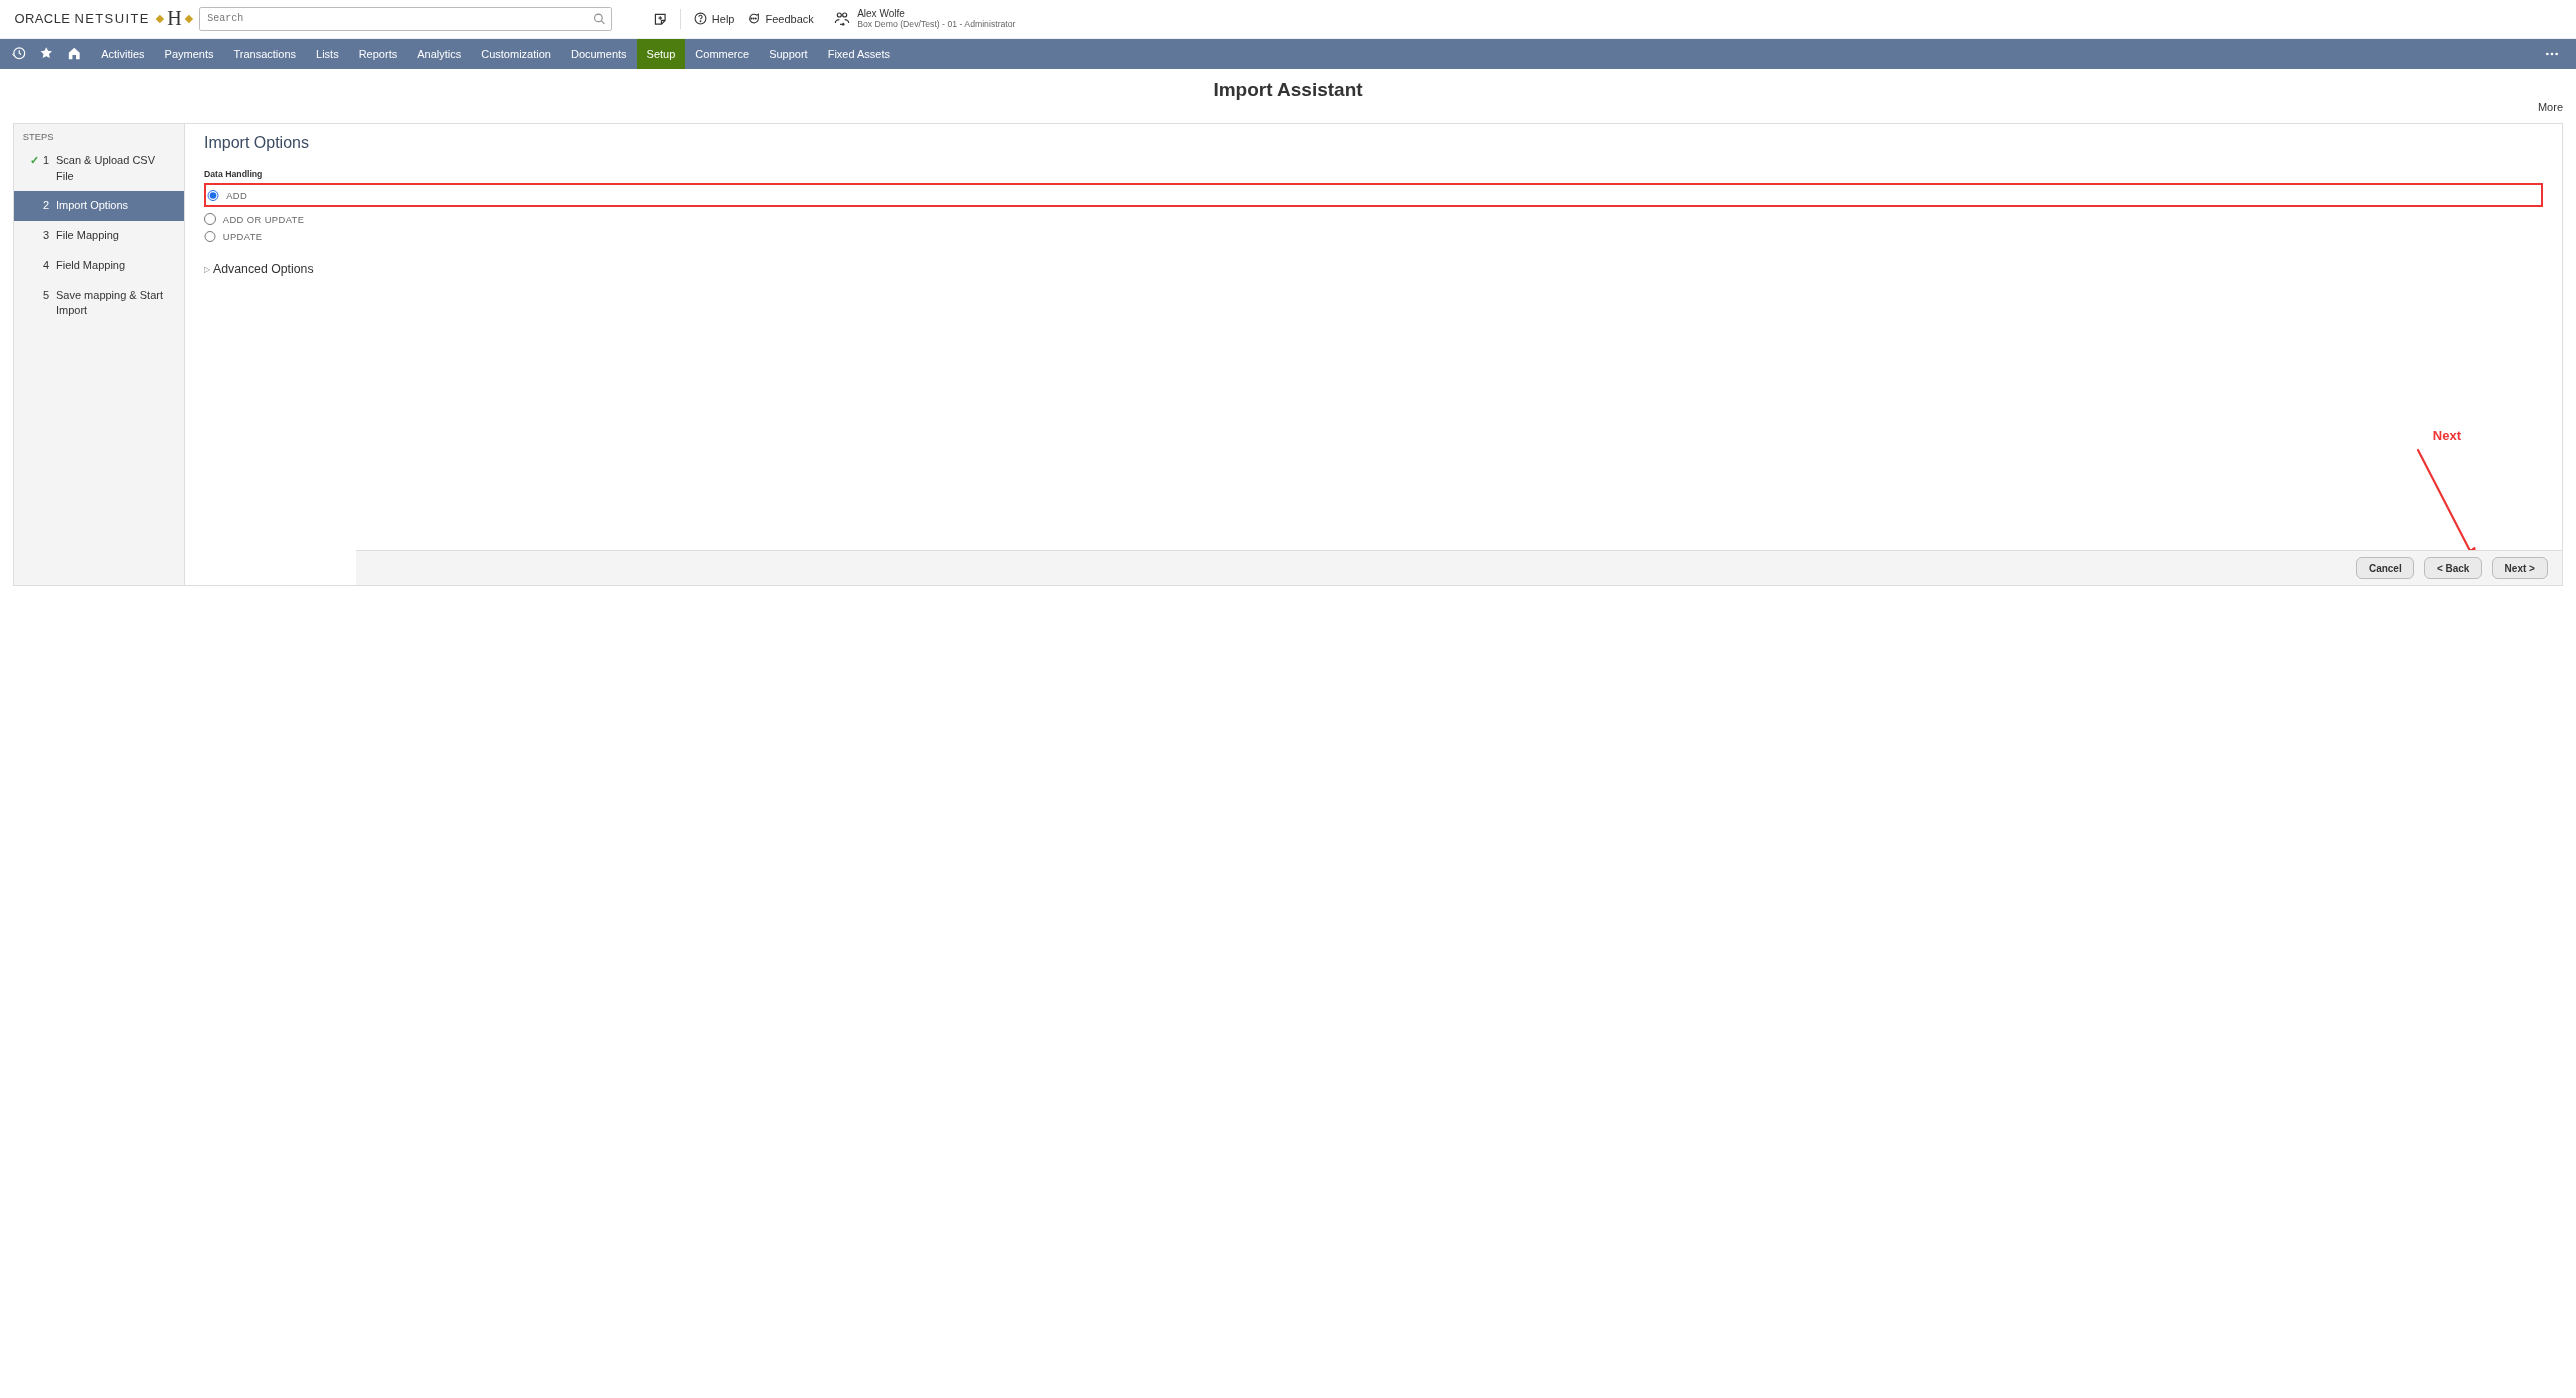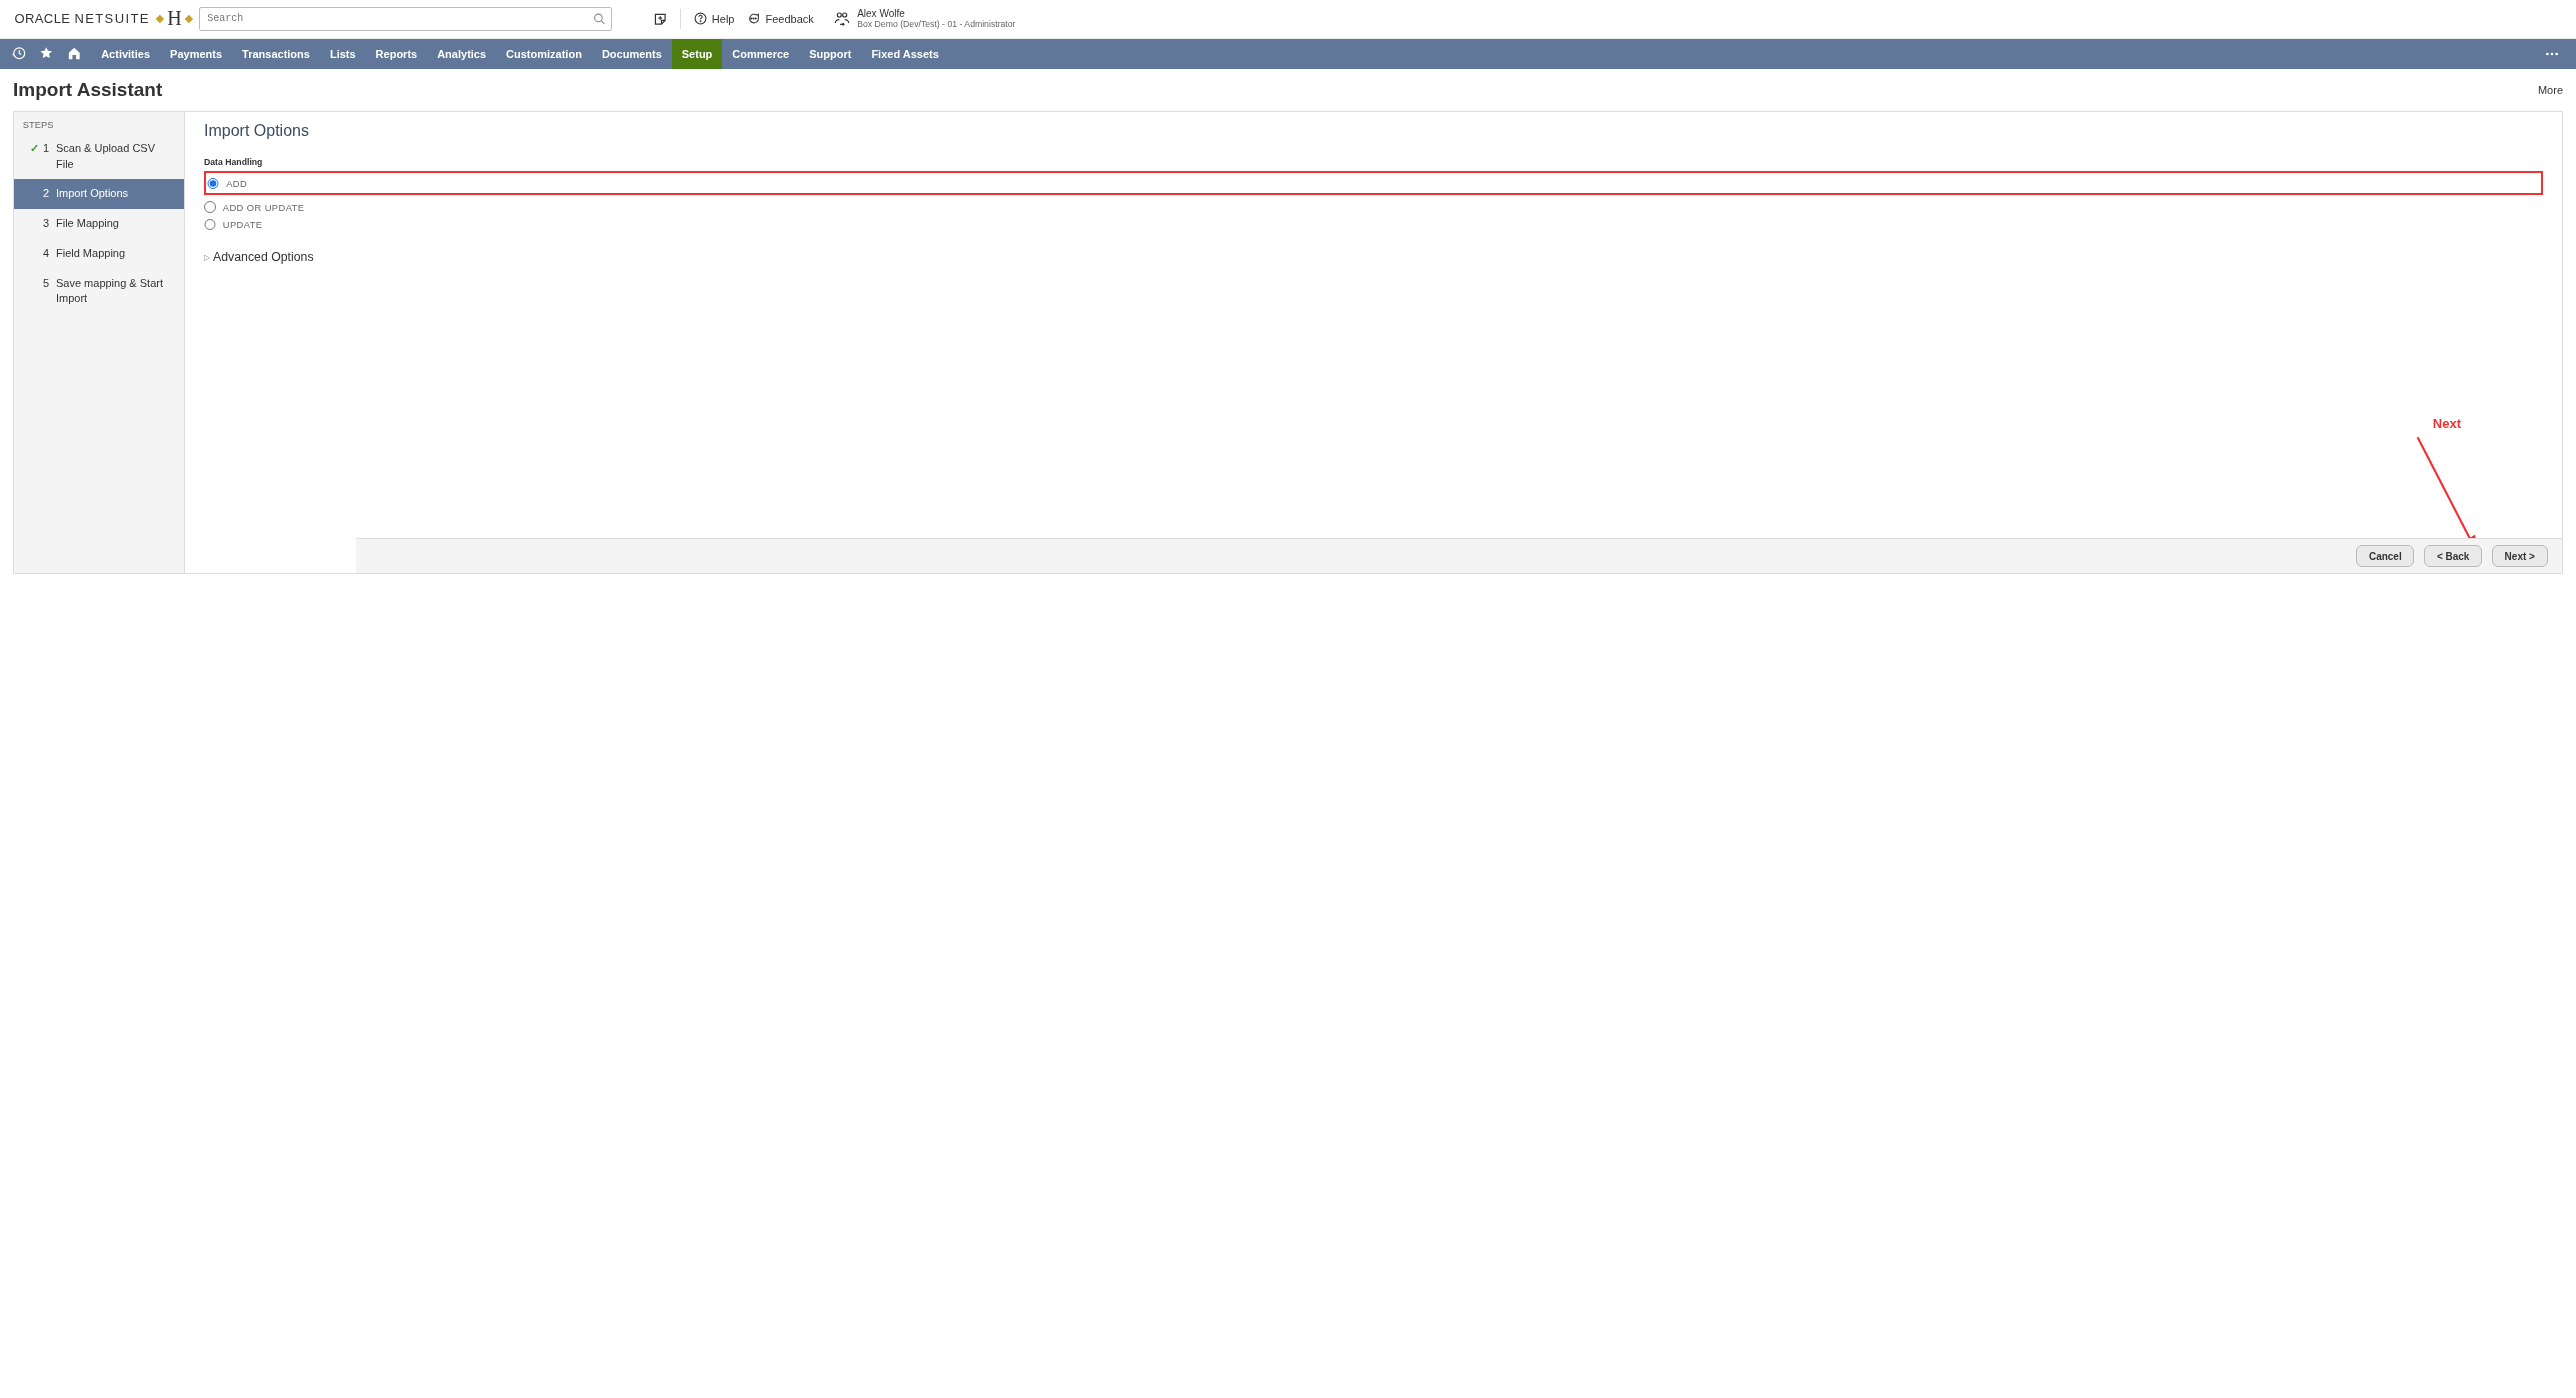--- a/index.html
+++ b/index.html
@@ -107,36 +107,37 @@
 .navtabs {
   display: flex;
   height: 100%;
   margin-left: 2.9px;
 }
 .navtab {
   display: flex;
   align-items: center;
   padding: 0 10px;
   font-size: 11px;
-  font-weight: 700;
+  font-weight: 400;
   cursor: pointer;
   white-space: nowrap;
 }
 .navtab.active { background: #4d7c0f; }
 .navoverflow {
   margin-left: auto;
   cursor: pointer;
   padding: 0 7.2px;
   display: flex;
   align-items: center;
 }
 .pageheader {
   display: flex;
   align-items: center;
   padding: 10px 13px;
+  flex-direction: column;
 }
 .pageheader h1 {
   font-size: 19px;
   font-weight: 600;
   color: #333;
 }
 .morelink {
   margin-left: auto;
   color: #333;
   cursor: pointer;

